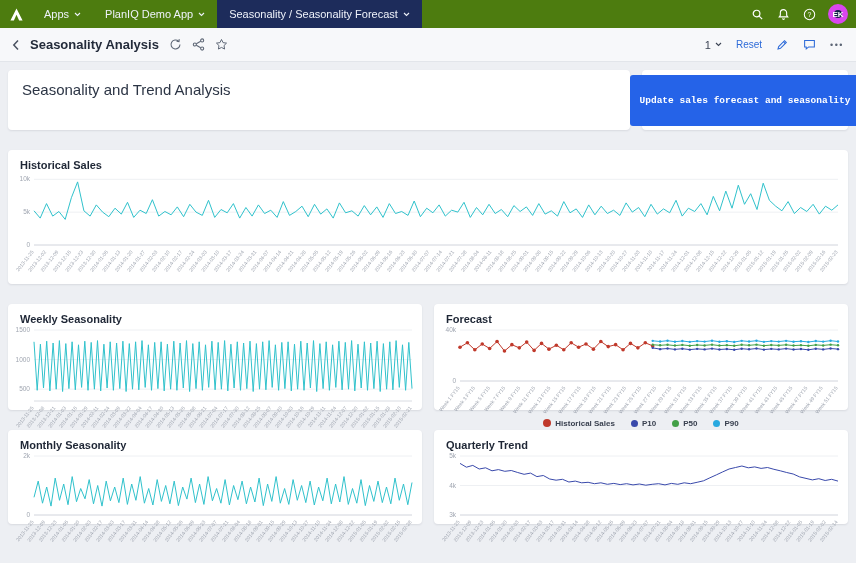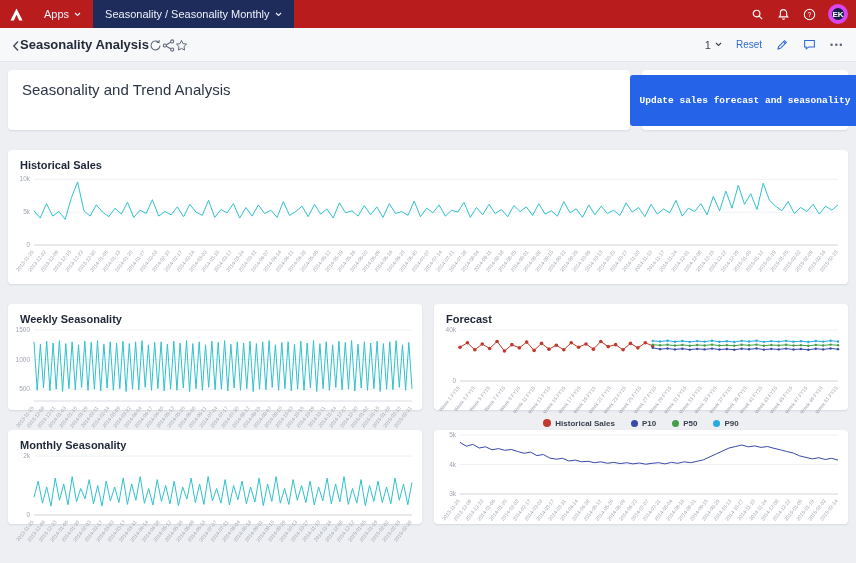--- a/index.html
+++ b/index.html
@@ -1,27 +1,27 @@
 <!DOCTYPE html>
 <html><head>
 <meta charset="utf-8">
 <style>
   *{box-sizing:border-box;margin:0;padding:0}
   html,body{width:856px;height:563px;overflow:hidden;background:#edeff3;font-family:"Liberation Sans",sans-serif}
   
-  .topnav{height:28px;background:#b91c1c;display:flex;align-items:center;justify-content:space-between;color:#fff;padding-right:8px}
+  .topnav{height:28px;background:#4d7c0f;display:flex;align-items:center;justify-content:space-between;color:#fff;padding-right:8px}
   .nav-left,.nav-right{display:flex;align-items:center;height:100%}
   .logo{width:32px;height:100%;display:flex;align-items:center;justify-content:center;cursor:pointer}
   .nav-item{display:flex;align-items:center;gap:5px;font-size:11px;padding:0 12px;height:100%;cursor:pointer;color:#eef2fa;white-space:nowrap}
   .nav-item.active{background:#1d2c5b}
   .icon-btn{width:26px;height:100%;display:flex;align-items:center;justify-content:center;cursor:pointer}
-  .avatar{width:20px;height:20px;border-radius:50%;background:#122048;border:4px solid #d946ef;color:#fff;font-size:8px;font-weight:bold;display:flex;align-items:center;justify-content:center;margin-left:6px;cursor:pointer}
+  .avatar{width:20px;height:20px;border-radius:50%;background:#122048;border:6px solid #d946ef;color:#fff;font-size:8px;font-weight:bold;display:flex;align-items:center;justify-content:center;margin-left:6px;cursor:pointer}
   
   .toolbar{height:34px;background:#f7f8fa;border-bottom:1px solid #e2e5ea;display:flex;align-items:center;justify-content:space-between;padding:0 12px}
-  .tb-left{display:flex;align-items:flex-end;}
+  .tb-left{display:flex;align-items:center;gap:10px}
   .tb-title{font-size:13px;font-weight:bold;color:#232b3a}
   .tb-right{display:flex;align-items:center;gap:14px}
   .reset{color:#2e6bd8;font-size:10px;cursor:pointer}
   .pgsel{display:flex;align-items:center;gap:4px;font-size:11px;color:#3c4454;cursor:pointer}
   .more-dots{font-size:9px;letter-spacing:1.5px;color:#5d6675;cursor:pointer}
   .tbicon{display:flex;align-items:center;cursor:pointer}
   
   .content{padding:8px;display:flex;flex-direction:column;gap:20px}
   .row{display:flex;gap:12px}
   .card{background:#fff;border-radius:4px;box-shadow:0 1px 2px rgba(25,35,60,.1)}
@@ -55,22 +55,28 @@
       <svg width="15" height="15" viewBox="0 0 16 16">
           <path d="M8 1.5L14.5 14.5H10.8L8 8.2 5.2 14.5H1.5Z" fill="#ffffff"></path>
         </svg>
     </div>
     <div class="nav-item">
       <span>Apps</span>
       <svg width="7" height="5" viewBox="0 0 8 6" fill="none" stroke="currentColor" stroke-width="1.3">
           <polyline points="1 1.2 4 4.2 7 1.2"></polyline>
         </svg>
     </div>
+    <div class="nav-item">
+      <span>PlanIQ Demo App</span>
+      <svg width="7" height="5" viewBox="0 0 8 6" fill="none" stroke="currentColor" stroke-width="1.3">
+          <polyline points="1 1.2 4 4.2 7 1.2"></polyline>
+        </svg>
+    </div>
     <div class="nav-item active">
-      <span>Seasonality / Seasonality Monthly</span>
+      <span>Seasonality / Seasonality Forecast</span>
       <svg width="7" height="5" viewBox="0 0 8 6" fill="none" stroke="currentColor" stroke-width="1.3">
           <polyline points="1 1.2 4 4.2 7 1.2"></polyline>
         </svg>
     </div>
   </div>
   <div class="nav-right">
     <div class="icon-btn">
       <svg width="13" height="13" viewBox="0 0 14 14" fill="none" stroke="#fff" stroke-width="1.3">
           <circle cx="6" cy="6" r="3.6"></circle>
           <line x1="8.8" y1="8.8" x2="12" y2="12"></line>
@@ -497,20 +503,21 @@
             <text x="358.1818181818182" y="71" font-size="5" fill="#a0a6b1" text-anchor="end" transform="rotate(-52 358.1818181818182 71)">2015-01-05</text>
             <text x="369.6363636363636" y="71" font-size="5" fill="#a0a6b1" text-anchor="end" transform="rotate(-52 369.6363636363636 71)">2015-01-19</text>
             <text x="381.09090909090907" y="71" font-size="5" fill="#a0a6b1" text-anchor="end" transform="rotate(-52 381.09090909090907 71)">2015-02-02</text>
             <text x="392.54545454545456" y="71" font-size="5" fill="#a0a6b1" text-anchor="end" transform="rotate(-52 392.54545454545456 71)">2015-02-16</text>
             <text x="404" y="71" font-size="5" fill="#a0a6b1" text-anchor="end" transform="rotate(-52 404 71)">2015-02-28</text>
             <path d="M26.0,46.3L30.2,30.1L34.5,52.2L38.7,36.0L43.0,55.1L47.2,27.1L51.5,49.3L55.7,33.0L60.0,53.7L64.2,25.6L68.5,50.7L72.7,37.5L77.0,47.8L81.2,28.6L85.5,52.8L89.7,34.5L94.0,55.1L98.2,30.1L102.4,49.8L106.7,36.0L110.9,51.6L115.2,27.1L119.4,53.4L123.7,33.0L127.9,49.3L132.2,25.6L136.4,52.2L140.7,37.5L144.9,54.0L149.2,28.6L153.4,50.4L157.7,34.5L161.9,52.8L166.2,30.1L170.4,54.6L174.7,36.0L178.9,48.1L183.1,27.1L187.4,51.6L191.6,33.0L195.9,53.4L200.1,25.6L204.4,49.8L208.6,37.5L212.9,52.2L217.1,28.6L221.4,54.0L225.6,34.5L229.9,48.7L234.1,30.1L238.4,52.8L242.6,36.0L246.9,51.0L251.1,27.1L255.3,54.6L259.6,33.0L263.8,50.4L268.1,25.6L272.3,52.2L276.6,37.5L280.8,53.4L285.1,28.6L289.3,49.3L293.6,34.5L297.8,51.6L302.1,30.1L306.3,54.0L310.6,36.0L314.8,49.8L319.1,27.1L323.3,52.8L327.6,33.0L331.8,51.0L336.0,25.6L340.3,53.4L344.5,37.5L348.8,52.2L353.0,28.6L357.3,54.6L361.5,34.5L365.8,50.4L370.0,30.1L374.3,51.6L378.5,36.0L382.8,52.8L387.0,27.1L391.3,49.3L395.5,33.0L399.8,53.7L404.0,31.5" fill="none" stroke="#30c2cc" stroke-width="1"></path>
           </svg>
         </div>
     </section>
     <section class="card half r4card">
+      <h2>Quarterly Trend</h2>
       <div class="chart c-small">
           <svg width="414" height="100">
             <line x1="26" y1="64" x2="404" y2="64" stroke="#eef0f3" stroke-width="1"></line>
             <text x="22" y="66" font-size="6.5" fill="#a0a6b1" text-anchor="end">3k</text>
             <line x1="26" y1="34.5" x2="404" y2="34.5" stroke="#eef0f3" stroke-width="1"></line>
             <text x="22" y="36.5" font-size="6.5" fill="#a0a6b1" text-anchor="end">4k</text>
             <line x1="26" y1="5" x2="404" y2="5" stroke="#eef0f3" stroke-width="1"></line>
             <text x="22" y="7" font-size="6.5" fill="#a0a6b1" text-anchor="end">5k</text>
             <line x1="26" y1="64" x2="404" y2="64" stroke="#d9dce2" stroke-width="1"></line>
             <text x="26" y="71" font-size="5" fill="#a0a6b1" text-anchor="end" transform="rotate(-52 26 71)">2013-11-25</text>

